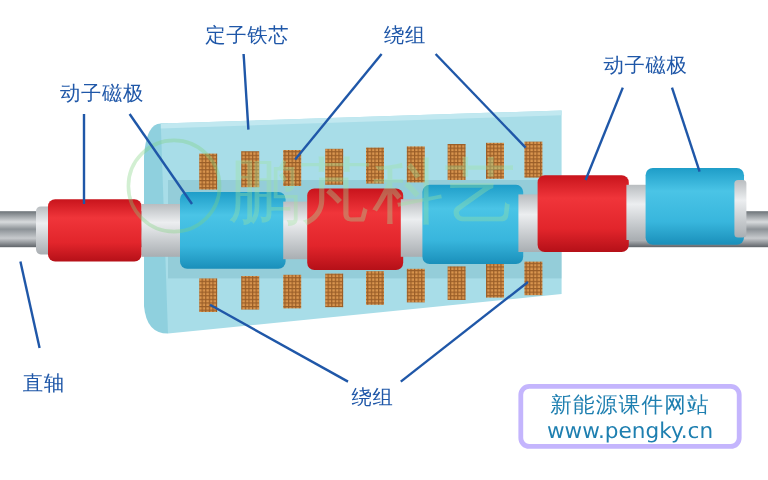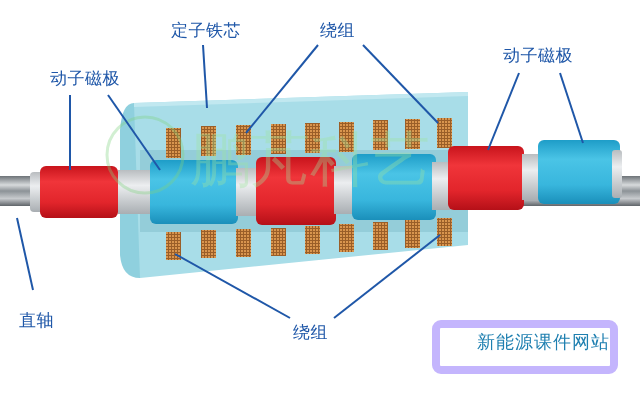--- a/index.html
+++ b/index.html
@@ -2,22 +2,22 @@
 <html><head>
 <meta charset="utf-8">
 <style>
   html, body { margin: 0; padding: 0; background: #ffffff; }
   body { width: 640px; height: 400px; position: relative; overflow: hidden;
          font-family: "DejaVu Sans", "Liberation Sans", sans-serif; }
   #stage { position: absolute; left: 0; top: 0; width: 640px; height: 400px; }
   .label { position: absolute; color: #1f57a8; font-size: 17px; line-height: 20px;
            white-space: nowrap; letter-spacing: 0.5px; }
   .badge { position: absolute; left: 432px; top: 320px; width: 186px; height: 54px;
-           border: 8px solid #c4b5fd; border-radius: 9px; box-sizing: border-box;
-           color: #1e7fb0; text-align: right; background: #ffffff; }
+           border: 4px solid #c4b5fd; border-radius: 9px; box-sizing: border-box;
+           color: #1e7fb0; text-align: center; background: #ffffff; }
   .badge .l1 { font-size: 18px; line-height: 22px; margin-top: 3px; letter-spacing: 1px; }
   .badge .l2 { font-size: 18px; line-height: 22px; }
 </style>
 </head>
 <body>
 
 <svg id="stage" viewBox="0 0 640 400" xmlns="http://www.w3.org/2000/svg">
   <defs>
     <linearGradient id="gRed" x1="0" y1="0" x2="0" y2="1">
       <stop offset="0" stop-color="#c8141c"></stop>
@@ -114,22 +114,23 @@
     <line x1="70" y1="95" x2="70" y2="170"></line>
     <line x1="108" y1="95" x2="160" y2="170"></line>
     <line x1="519" y1="73" x2="488" y2="150"></line>
     <line x1="560" y1="73" x2="583" y2="143"></line>
     <line x1="17" y1="218" x2="33" y2="290"></line>
     <line x1="175" y1="254" x2="290" y2="318"></line>
     <line x1="440" y1="235" x2="334" y2="318"></line>
   </g>
 </svg>
 
-<div class="label" style="left:171px;top:20px;">定子铁芯</div>
+<div class="label" style="left:171px;top:20px;font-family:Liberation Serif, serif;">定子铁芯</div>
 <div class="label" style="left:320px;top:20px;">绕组</div>
 <div class="label" style="left:50px;top:68px;">动子磁极</div>
 <div class="label" style="left:503px;top:45px;">动子磁极</div>
 <div class="label" style="left:19px;top:310px;">直轴</div>
 <div class="label" style="left:293px;top:322px;">绕组</div>
 
 <div class="badge">
   <div class="l1">新能源课件网站</div>
+  <div class="l2">www.pengky.cn</div>
 </div>
 
 </body></html>

